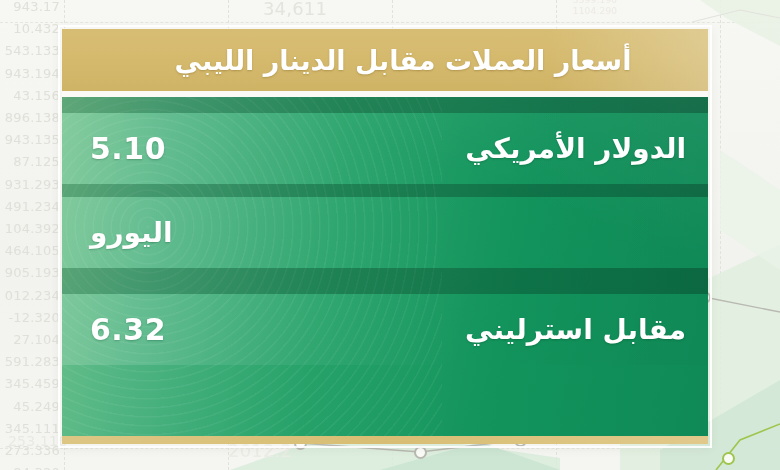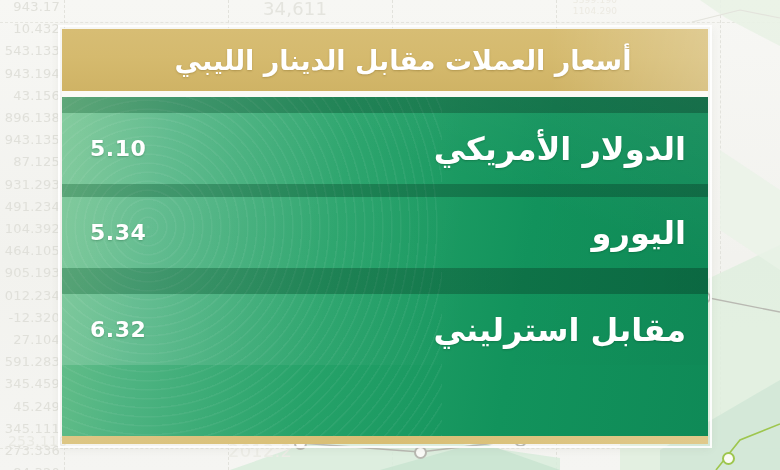--- a/index.html
+++ b/index.html
@@ -221,28 +221,28 @@
     height: 13px;
     background: linear-gradient(100deg,
       rgba(0,0,0,0.14) 0%,
       rgba(0,0,0,0.20) 45%,
       rgba(0,0,0,0.25) 100%);
   }
   .rate-sep.top-pad { height: 16px; }
 
   .rate-value {
     color: #ffffff;
-    font-size: 22px;
+    font-size: 30px;
     font-weight: bold;
     letter-spacing: 0.5px;
     text-shadow: 0 1px 2px rgba(0,60,30,0.28);
   }
   .rate-label {
     color: #ffffff;
-    font-size: 32px;
+    font-size: 28px;
     font-weight: bold;
     direction: rtl;
     text-align: right;
     text-shadow: 0 1px 2px rgba(0,60,30,0.28);
   }
 
   #card-footer {
     height: 8px;
     background: linear-gradient(90deg, #ddc684 0%, #d8be74 50%, #e0c98b 100%);
   }
@@ -347,21 +347,20 @@
       <div class="rate-sep top-pad"></div>
 
       <div class="rate-row">
         <span class="rate-value">5.10</span>
         <span class="rate-label">الدولار الأمريكي</span>
       </div>
 
       <div class="rate-sep"></div>
 
       <div class="rate-row">
-        <span class="rate-value">5.34</span>
         <span class="rate-label">اليورو</span>
       </div>
 
       <div class="rate-sep"></div>
 
 
       <div class="rate-sep"></div>
 
       <div class="rate-row">
         <span class="rate-value">6.32</span>

